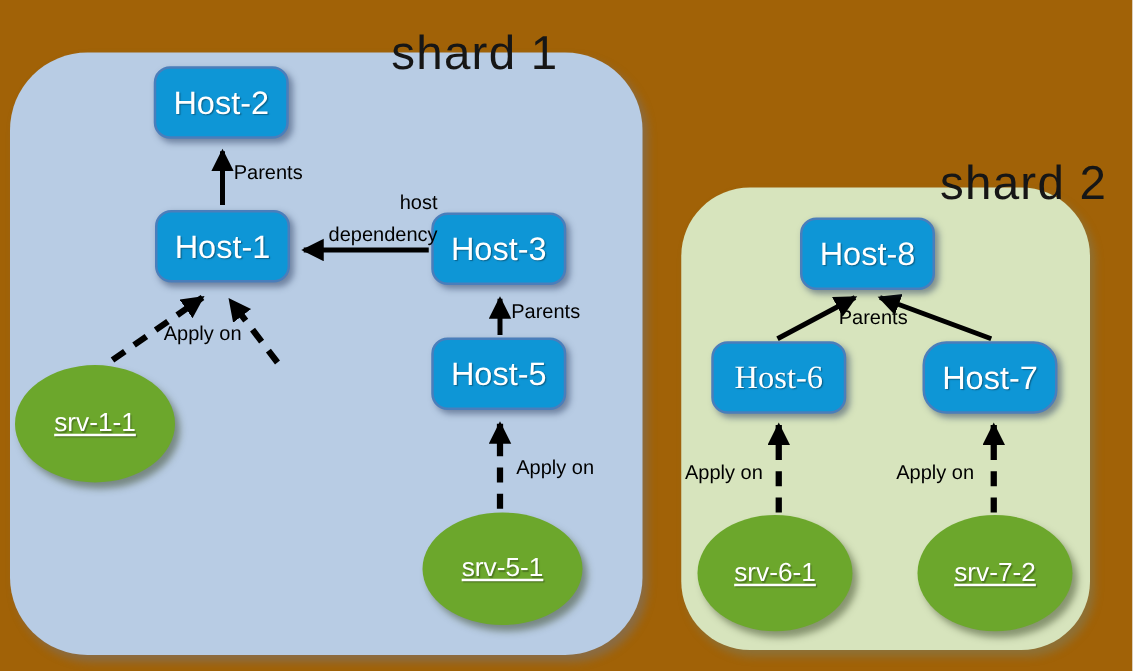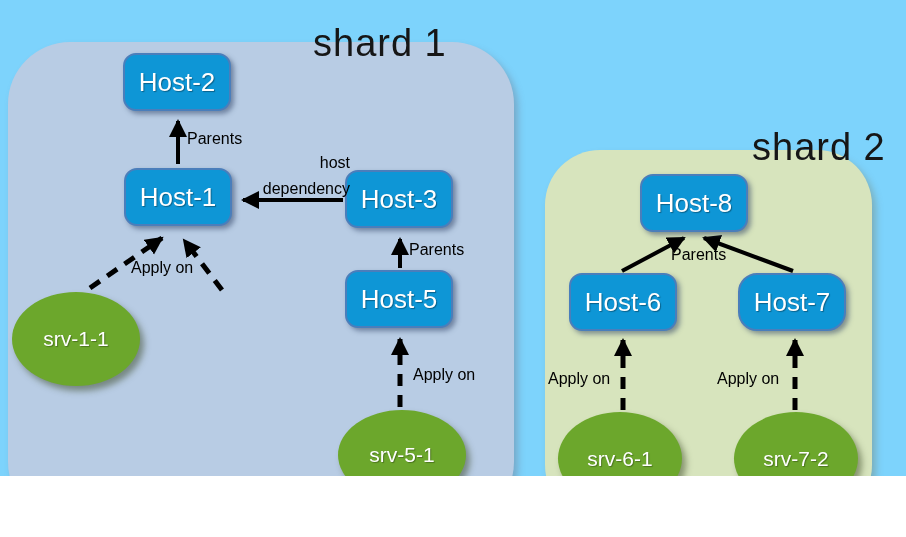--- a/index.html
+++ b/index.html
@@ -1,18 +1,18 @@
 <!DOCTYPE html>
 <html style="--shard1_bg: #b8cce4; --shard2_bg: #d7e4bd; --host_fill: #0e96d6; --host_border: #4a7ebb; --service_fill: #6ca72c; --arrow: #000000;"><head>
 <meta charset="utf-8">
 <style>
   html,body{margin:0;padding:0;background:#ffffff;}
   #canvas{
-    position:relative;width:906px;height:476px;overflow:hidden;
-    font-family:"Liberation Sans", sans-serif;background:#7dd3fc;
+    position:relative;width:906px;height:537px;overflow:hidden;
+    font-family:"Liberation Sans", sans-serif;background:#a16207;
   }
   .shard{
     position:absolute;border-radius:62px;
   }
   #shard1{
     left:8px;top:42px;width:506px;height:482px;
     background:var(--shard1_bg);
     box-shadow:4px 5px 7px rgba(110,120,140,.45);
   }
   #shard2{
@@ -34,29 +34,30 @@
     box-shadow:3px 3px 5px rgba(40,60,95,.5);
     display:flex;align-items:center;justify-content:center;
     color:#ffffff;font-size:26px;
     text-shadow:1px 1px 1px rgba(0,0,0,.35);
   }
   #host-2{left:123px;top:53px;}
   #host-1{left:124px;top:168px;text-align:right;}
   #host-3{left:345px;top:170px;}
   #host-5{left:345px;top:270px;}
   #host-8{left:640px;top:174px;}
-  #host-6{left:569px;top:273px;}
+  #host-6{left:569px;top:273px;font-family:Liberation Serif, serif;}
   #host-7{left:738px;top:273px;border-radius:19px;}
   .service{
     position:absolute;border-radius:50%;
     background:var(--service_fill);
     box-shadow:4px 5px 6px rgba(55,70,35,.5);
     display:flex;align-items:center;justify-content:center;
     color:#ffffff;font-size:21px;
     text-shadow:1px 1px 1px rgba(0,0,0,.3);
+    text-decoration:underline;
   }
   #srv-1-1{left:12px;top:292px;width:128px;height:94px;}
   #srv-1-2{left:159px;top:294px;width:128px;height:94px;}
   #srv-5-1{left:338px;top:410px;width:128px;height:90px;}
   #srv-6-1{left:558px;top:412px;width:124px;height:93px;}
   #srv-7-2{left:734px;top:412px;width:124px;height:93px;}
   .edge-label{
     position:absolute;font-size:16px;color:#000000;white-space:nowrap;
   }
   #lbl-parents-1{left:187px;top:130px;}

